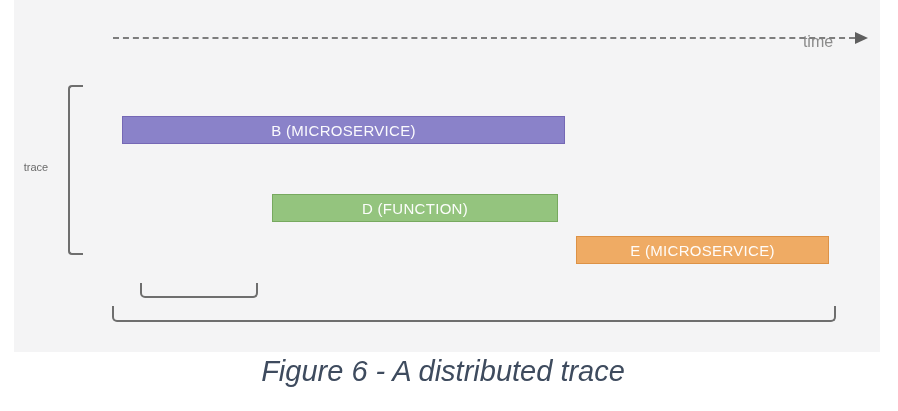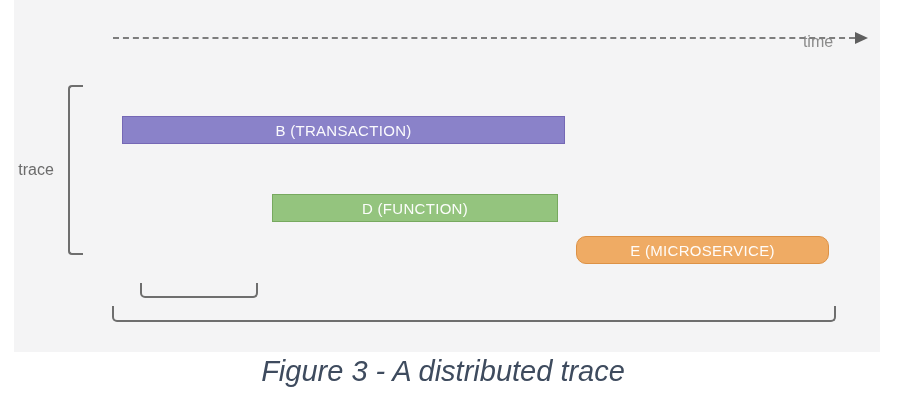--- a/index.html
+++ b/index.html
@@ -48,21 +48,21 @@
     position: absolute;
     left: 68px; top: 85px; width: 13px; height: 166px;
     border-left: 2px solid #6e6e6e;
     border-top: 2px solid #6e6e6e;
     border-bottom: 2px solid #6e6e6e;
     border-radius: 4px 0 0 4px;
   }
   .trace-label {
     position: absolute;
     left: 10px; top: 161px; width: 52px;
-    font-size: 16px; color: #6b6b6b; text-align: center;
+    font-size: 11px; color: #6b6b6b; text-align: center;
   }
   .bracket-u {
     position: absolute;
     box-sizing: border-box;
     border-left: 2px solid #6e6e6e;
     border-right: 2px solid #6e6e6e;
     border-bottom: 2px solid #6e6e6e;
     border-radius: 0 0 5px 5px;
   }
   .small-bracket { left: 140px; top: 283px; width: 118px; height: 15px; }
@@ -89,22 +89,22 @@
 
   <div class="panel"></div>
 
   <div class="time-label">time</div>
   <div class="dashed-line"></div>
   <div class="arrow-head"></div>
 
   <div class="trace-bracket"></div>
   <div class="trace-label">trace</div>
 
-  <div class="bar" style="left: 122px; top: 116px; width: 443px; background: rgb(138, 130, 201); border-color: rgb(117, 104, 181);">B (TRANSACTION)</div>
+  <div class="bar" style="left: 122px; top: 116px; width: 443px; background: rgb(138, 130, 201); border-color: rgb(117, 104, 181);">B (MICROSERVICE)</div>
   <div class="bar" style="left: 272px; top: 194px; width: 286px; background: rgb(148, 196, 126); border-color: rgb(119, 169, 95);">D (FUNCTION)</div>
-  <div class="bar" style="left: 576px; top: 236px; width: 253px; background: rgb(239, 171, 100); border-color: rgb(221, 146, 70); border-radius: 10px;">E (MICROSERVICE)</div>
+  <div class="bar" style="left: 576px; top: 236px; width: 253px; background: rgb(239, 171, 100); border-color: rgb(221, 146, 70);">E (MICROSERVICE)</div>
 
   <div class="bracket-u small-bracket"></div>
   <div class="bracket-u big-bracket"></div>
 
-  <div class="caption">Figure 3 - A distributed trace</div>
+  <div class="caption">Figure 6 - A distributed trace</div>
 
 </div>
 
 </body></html>

